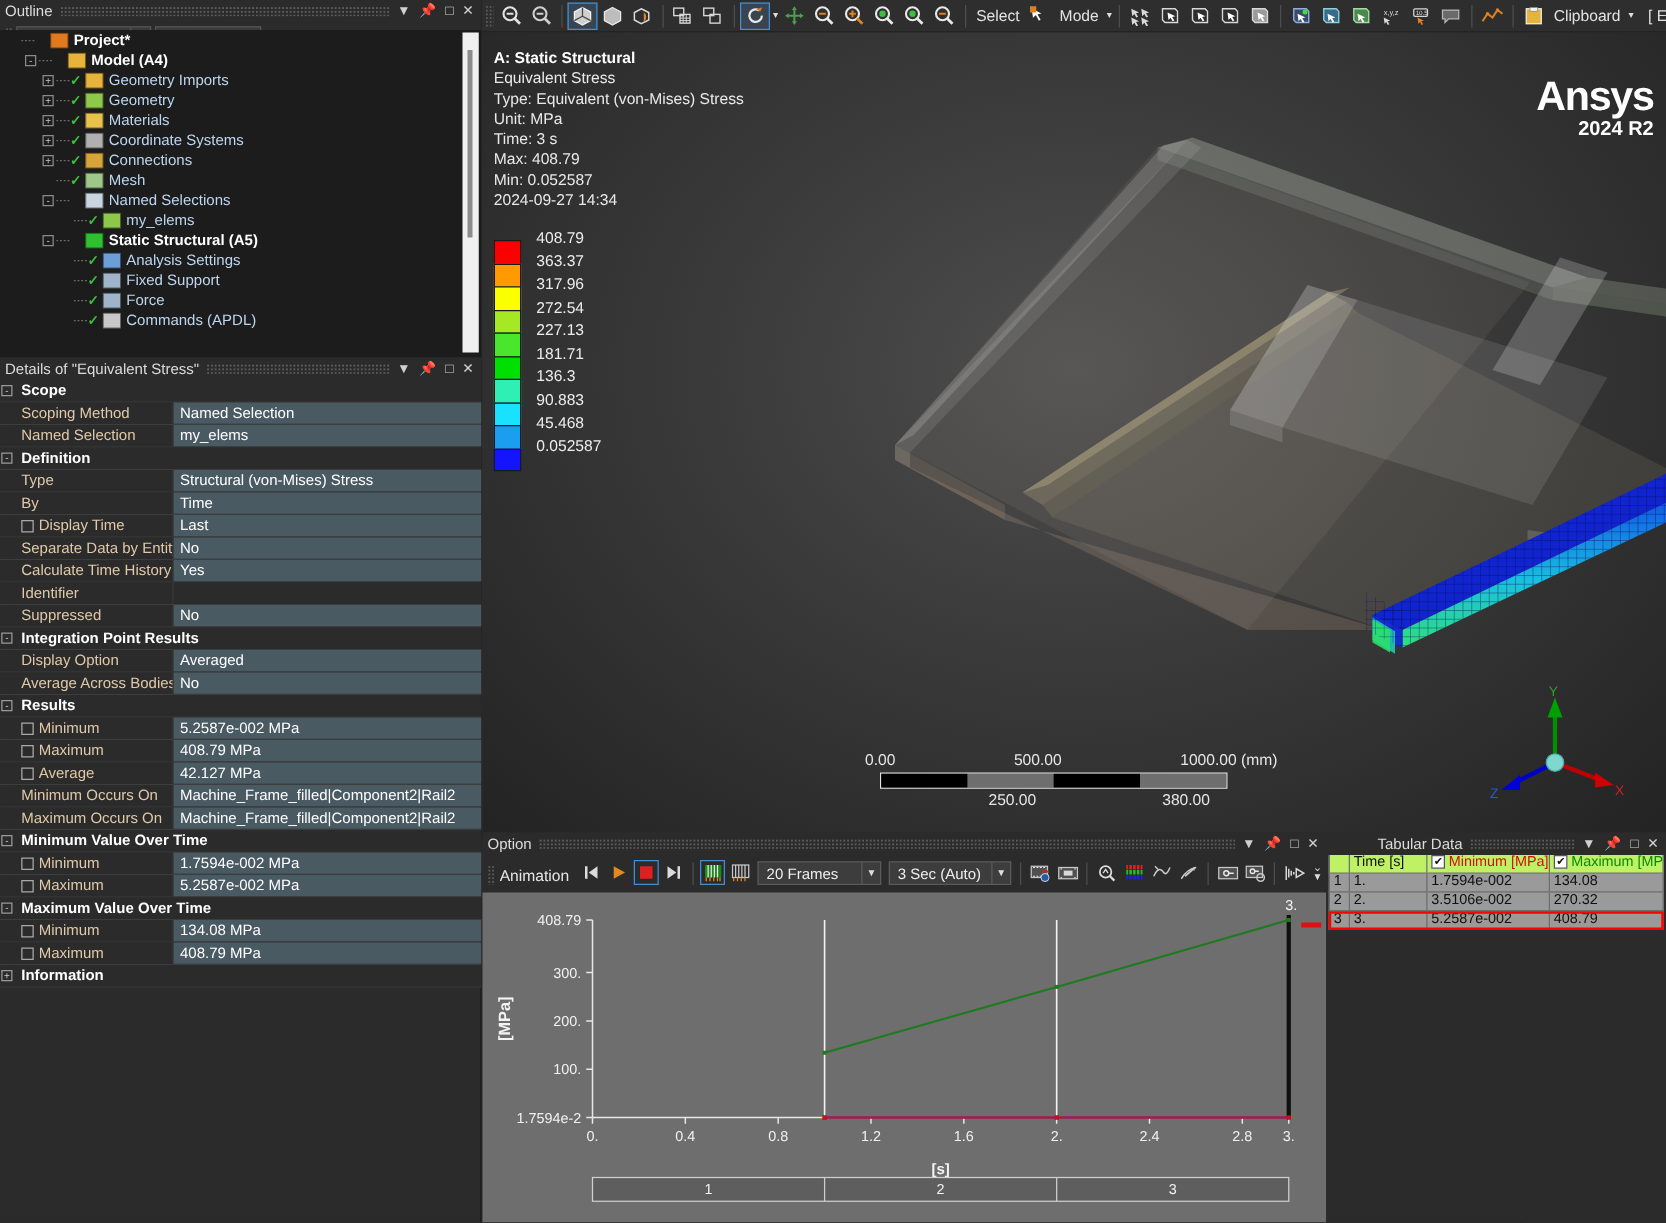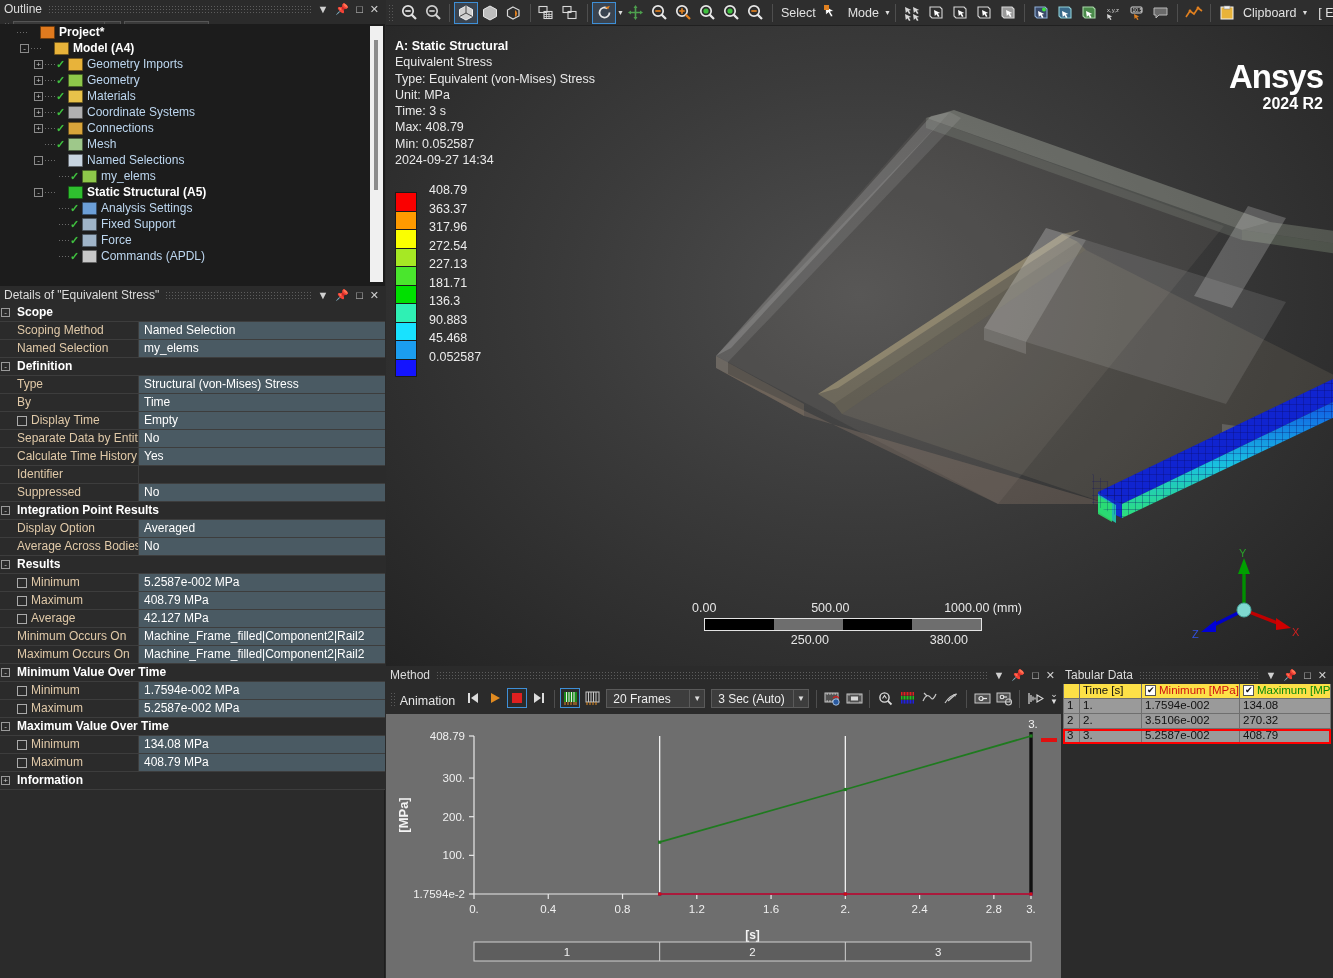--- a/index.html
+++ b/index.html
@@ -132,27 +132,27 @@
   .gcombo { height:19px; background:#3d3d3d; border:1px solid #5a5a5a; display:flex;
      align-items:center; margin:0 2px; }
   .gcombo .v { padding:0 6px; font-size:12px; color:#eee; white-space:nowrap; }
   .gcombo .a { width:15px; text-align:center; font-size:8px; color:#ddd;
      border-left:1px solid #5a5a5a; height:100%; line-height:17px; }
   .gcanvas { position:absolute; top:48px; left:0; width:675px; height:264px;
      background:#6e6e6e; }
 
   
   .tab-panel { position:absolute; left:1061px; top:666px; width:272px; height:312px;
-     background:#2b2b2b; }
+     background:#2b2b2b;padding-left:37px; }
   .tgrid { position:absolute; top:18px; left:2px; width:268px; }
   .trow { display:flex; height:15px; font-size:11.5px; }
   .tcell { border:1px solid #6f6f6f; border-left:none; border-top:none;
      padding-left:3px; line-height:13px; overflow:hidden; white-space:nowrap;
      background:#9a9a9a; color:#101010; }
-  .thead .tcell { background:#fde047; color:#101010; font-weight:normal; }
+  .thead .tcell { background:#bef264; color:#101010; font-weight:normal; }
   .tcell.c0 { width:17px; flex:none; border-left:1px solid #6f6f6f; text-align:left; }
   .tcell.c1 { width:62px; flex:none; }
   .tcell.c2 { width:98px; flex:none; }
   .tcell.c3 { flex:1; }
   .hchk { width:11px; height:11px; background:#fff; border:1px solid #555;
      display:inline-block; vertical-align:-2px; margin-right:3px; position:relative; }
   .hchk:after { content:"\2714"; position:absolute; left:1px; top:-2px; font-size:9px;
      color:#111; }
   .hmin { color:#d01010; }
   .hmax { color:#0a8a0a; }
@@ -367,21 +367,21 @@
               <span class="kt">By</span>
             </span>
             <span class="dval">Time</span>
           </div>
           <div class="drow">
             <span class="dtoggle"></span>
             <span class="dkey">
               <span class="cbox"></span>
               <span class="kt">Display Time</span>
             </span>
-            <span class="dval">Empty</span>
+            <span class="dval">Last</span>
           </div>
           <div class="drow">
             <span class="dtoggle"></span>
             <span class="dkey">
               <span class="kt">Separate Data by Entity</span>
             </span>
             <span class="dval">No</span>
           </div>
           <div class="drow">
             <span class="dtoggle"></span>
@@ -892,21 +892,21 @@
         <line x1="56" y1="62" x2="24" y2="78" stroke="#0000c8" stroke-width="3.4"></line>
         <polygon points="13,84 28,72 28,84" fill="#0000d8"></polygon>
         <text x="4" y="90" font-size="11" fill="#3050e0" font-family="sans-serif">Z</text>
         <circle cx="56" cy="62" r="7" fill="#7fd8d0" stroke="#4aa8a0" stroke-width="1"></circle>
       </svg>
     </div>
   </div>
 
   <div class="graph-panel">
     <div class="panel-title">
-      <span class="ttl">Method</span>
+      <span class="ttl">Option</span>
       <span class="dots"></span>
       <span class="tbtns">
         <span class="tbtn">▼</span>
         <span class="tbtn">📌</span>
         <span class="tbtn">□</span>
         <span class="tbtn">✕</span>
       </span>
     </div>
 
     <div class="gtool">

